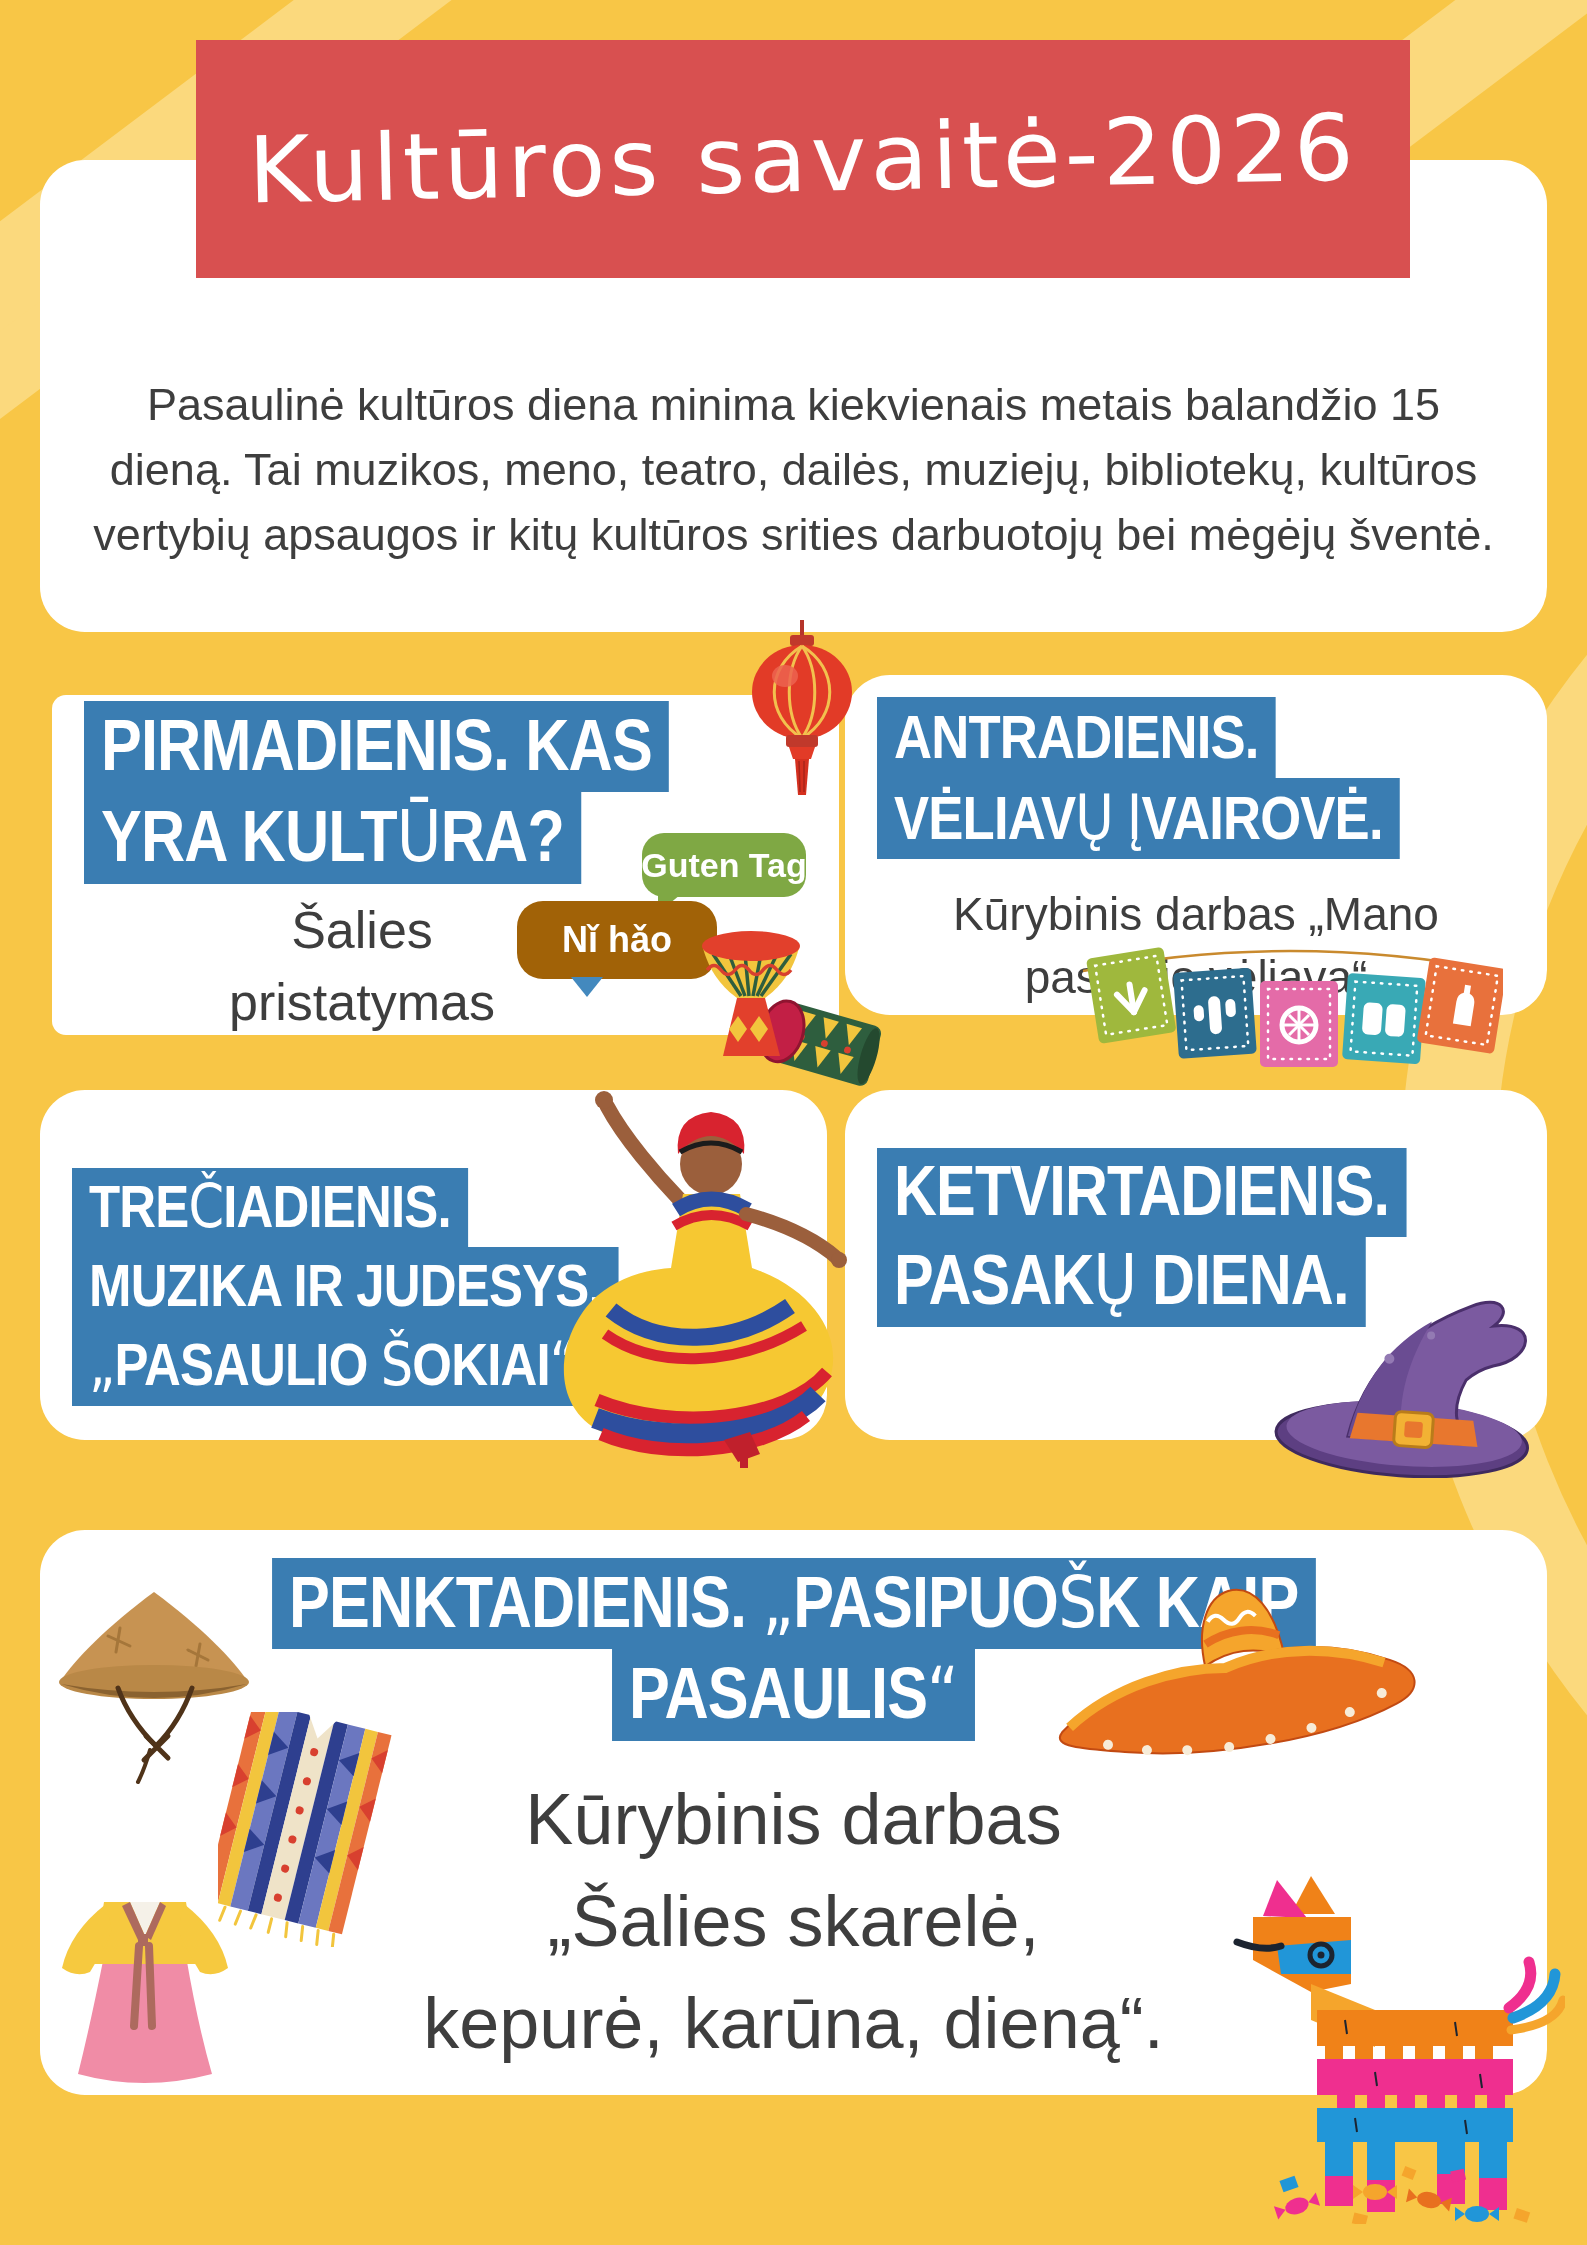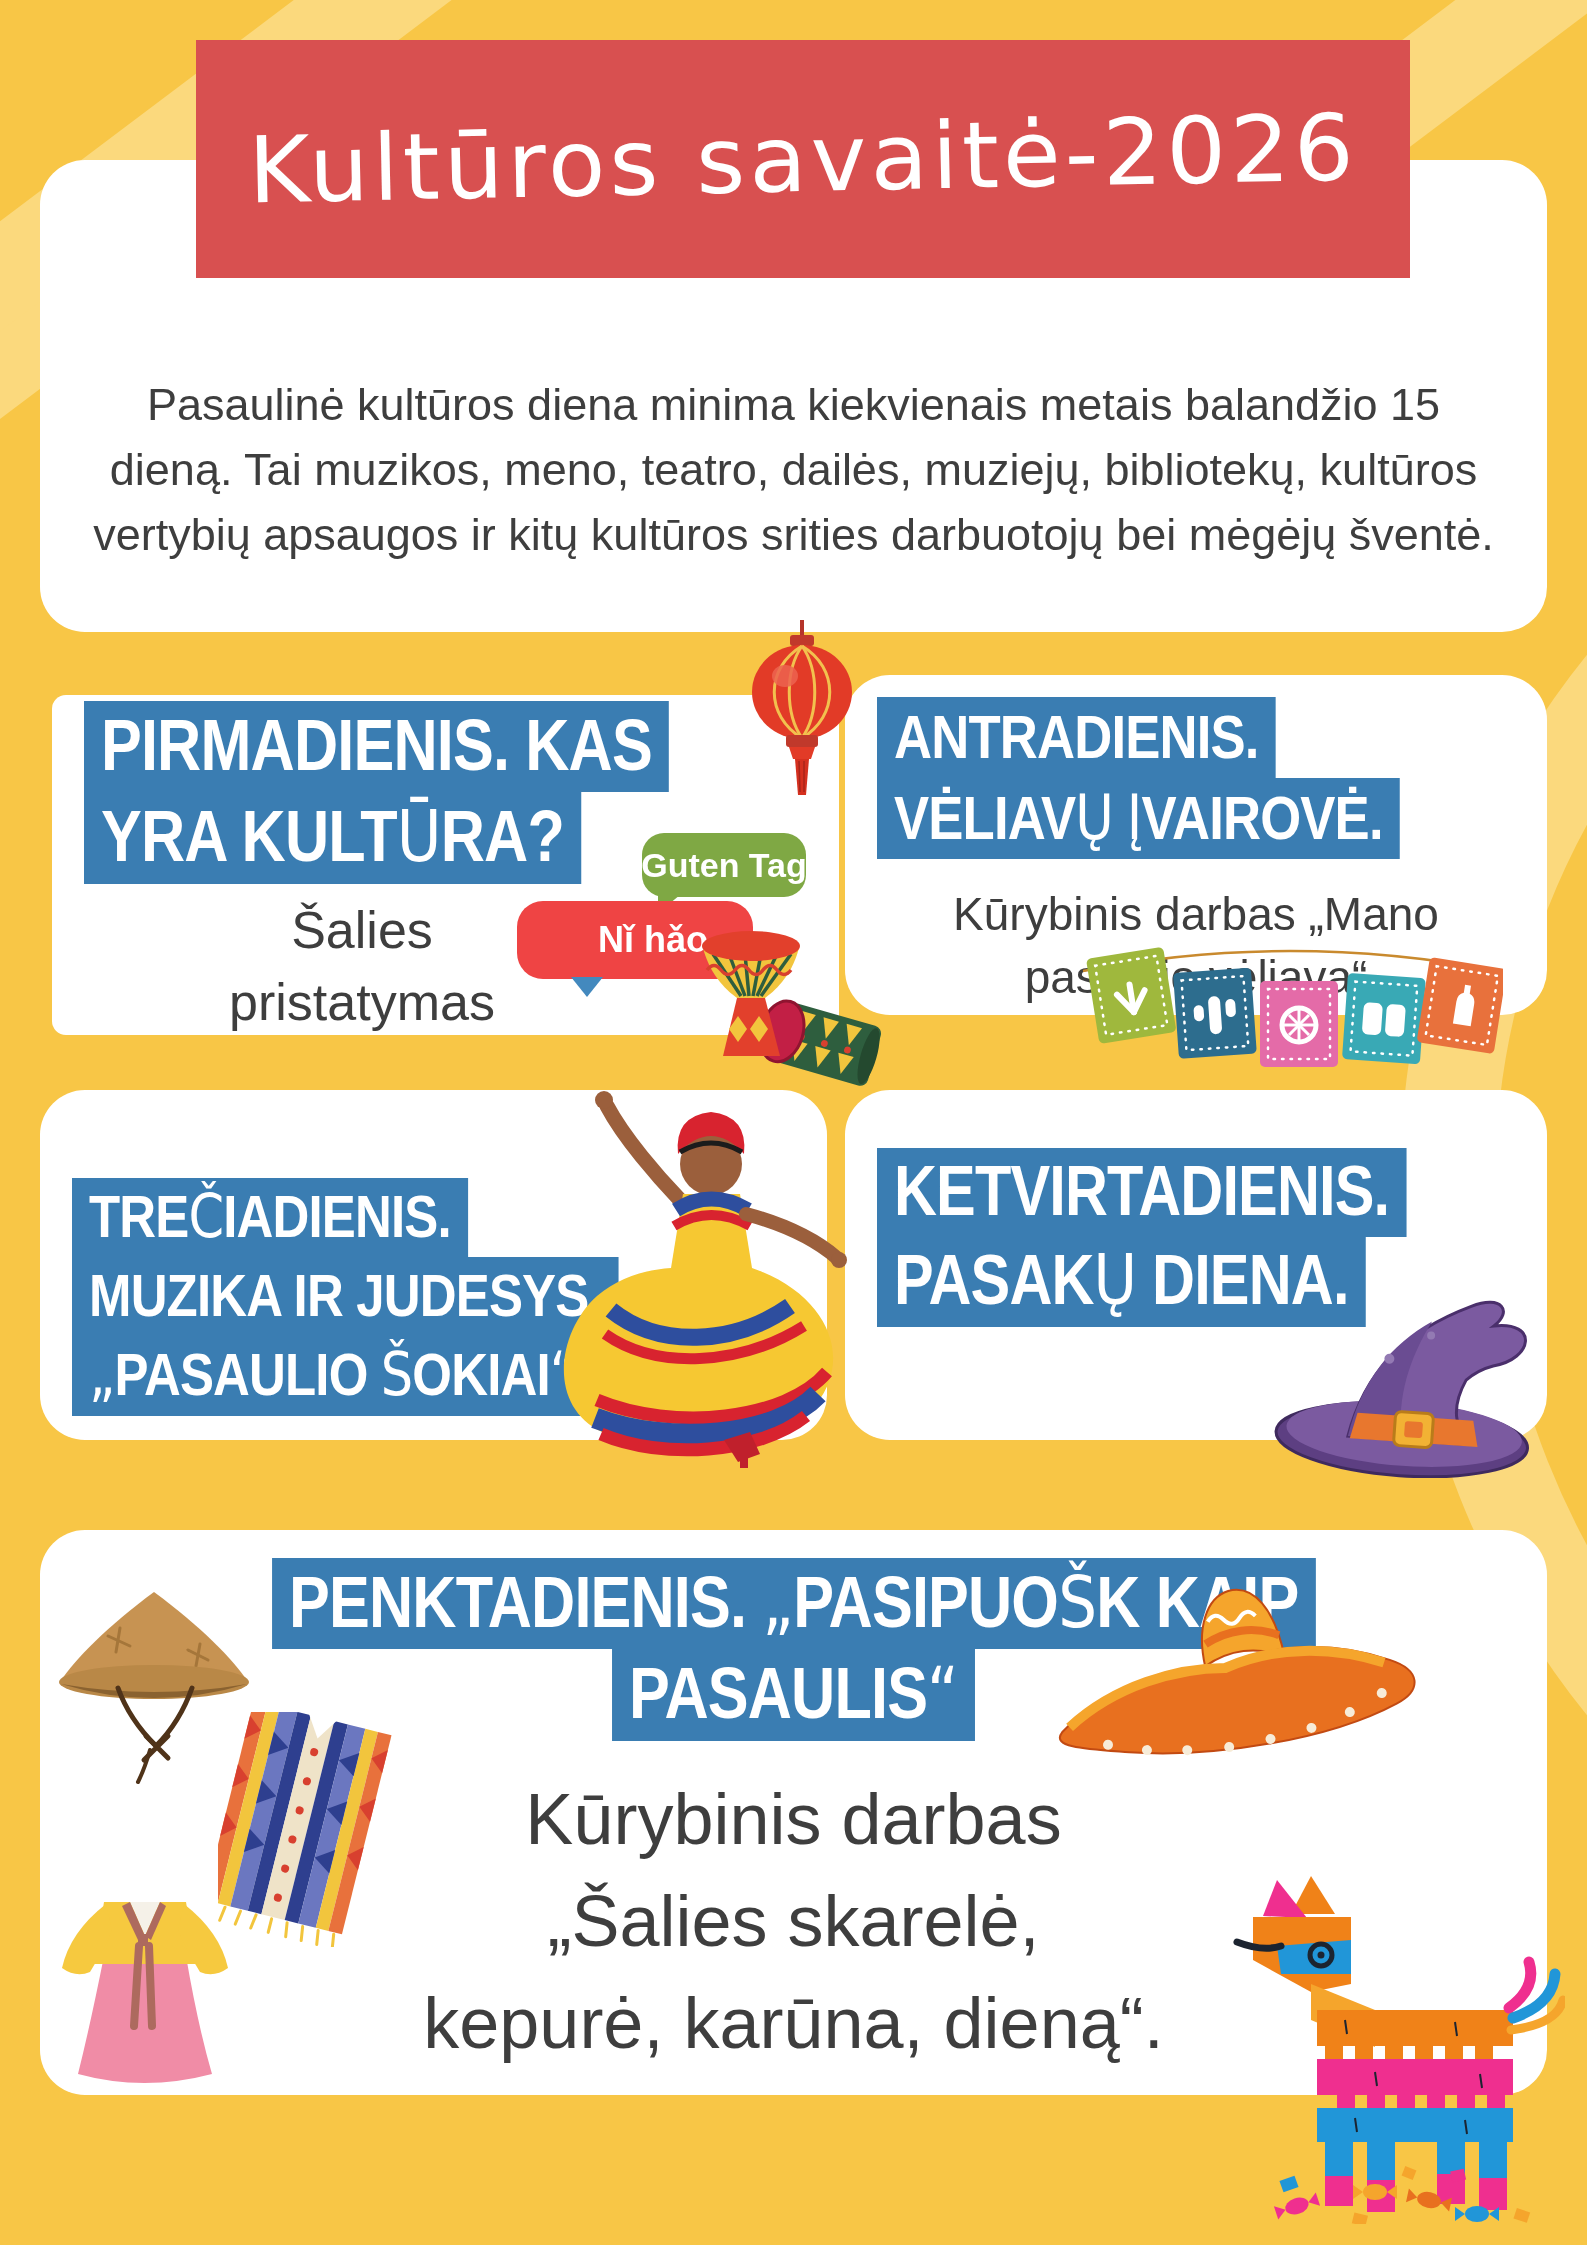--- a/index.html
+++ b/index.html
@@ -15,21 +15,21 @@
   .hl-stack{position:absolute;display:flex;flex-direction:column;align-items:flex-start;z-index:2;}
   .hl-stack.centered{left:0;right:0;align-items:center;}
   .hl{display:inline-block;background:#3a7db2;color:#ffffff;font-weight:700;padding:8px 20px 10px 20px;letter-spacing:-1px;white-space:nowrap;transform:scaleX(0.85);transform-origin:left center;line-height:1.02;}
   .centered .hl{transform-origin:center center;}
   .alt{font-weight:400;font-family:"DejaVu Sans",sans-serif;}
   .body-text{position:absolute;text-align:center;color:#3e3e3e;z-index:2;}
   .bubble{position:absolute;color:#fff;font-weight:700;display:flex;align-items:center;justify-content:center;border-radius:22px;z-index:4;white-space:nowrap;}
   .bubble:after{content:"";position:absolute;width:0;height:0;border-style:solid;}
   .bubble-green{left:590px;top:138px;width:164px;height:64px;background:#7fa844;font-size:34px;}
   .bubble-green:after{left:16px;bottom:-16px;border-width:18px 22px 0 0;border-color:#7fa844 transparent transparent transparent;}
-  .bubble-blue{left:465px;top:206px;width:200px;height:78px;background:#ef4444;font-size:36px;border-radius:26px;padding-left:36px;}
+  .bubble-blue{left:465px;top:206px;width:200px;height:78px;background:#a16207;font-size:36px;border-radius:26px;}
   .bubble-blue:after{left:54px;bottom:-18px;border-width:20px 16px 0 16px;border-color:#4389be transparent transparent transparent;}
   .deco{position:absolute;z-index:5;}
 </style>
 </head>
 <body>
 
 <div class="poster">
 
   <div class="swirl stripe" style="left:-180px;top:60px;width:820px;"></div>
   <div class="swirl stripe" style="left:-300px;top:280px;width:760px;height:70px;"></div>
@@ -66,21 +66,21 @@
       <span class="hl" style="font-size:62px;">ANTRADIENIS.</span>
       <span class="hl" style="font-size:62px;">VĖLIAV<span class="alt">Ų</span> <span class="alt">Į</span>VAIROVĖ.</span>
     </div>
     <div class="body-text" style="left:0;width:702px;top:208px;font-size:46px;line-height:1.38;">
       <div>Kūrybinis darbas „Mano</div>
       <div>pasaulio vėliava“</div>
     </div>
   </div>
 
   <div class="card" style="left:40px;top:1090px;width:787px;height:350px;">
-    <div class="hl-stack" style="left:32px;top:88px;">
+    <div class="hl-stack" style="left:32px;top:78px;">
       <span class="hl" style="font-size:60px;">TRE<span class="alt">Č</span>IADIENIS.</span>
       <span class="hl" style="font-size:60px;">MUZIKA IR JUDESYS.</span>
       <span class="hl" style="font-size:60px;"><span class="alt">„</span>PASAULIO <span class="alt">Š</span>OKIAI<span class="alt">“</span></span>
     </div>
   </div>
 
   <div class="card" style="left:845px;top:1090px;width:702px;height:350px;">
     <div class="hl-stack" style="left:32px;top:58px;">
       <span class="hl" style="font-size:70px;">KETVIRTADIENIS.</span>
       <span class="hl" style="font-size:70px;">PASAK<span class="alt">Ų</span> DIENA.</span>

